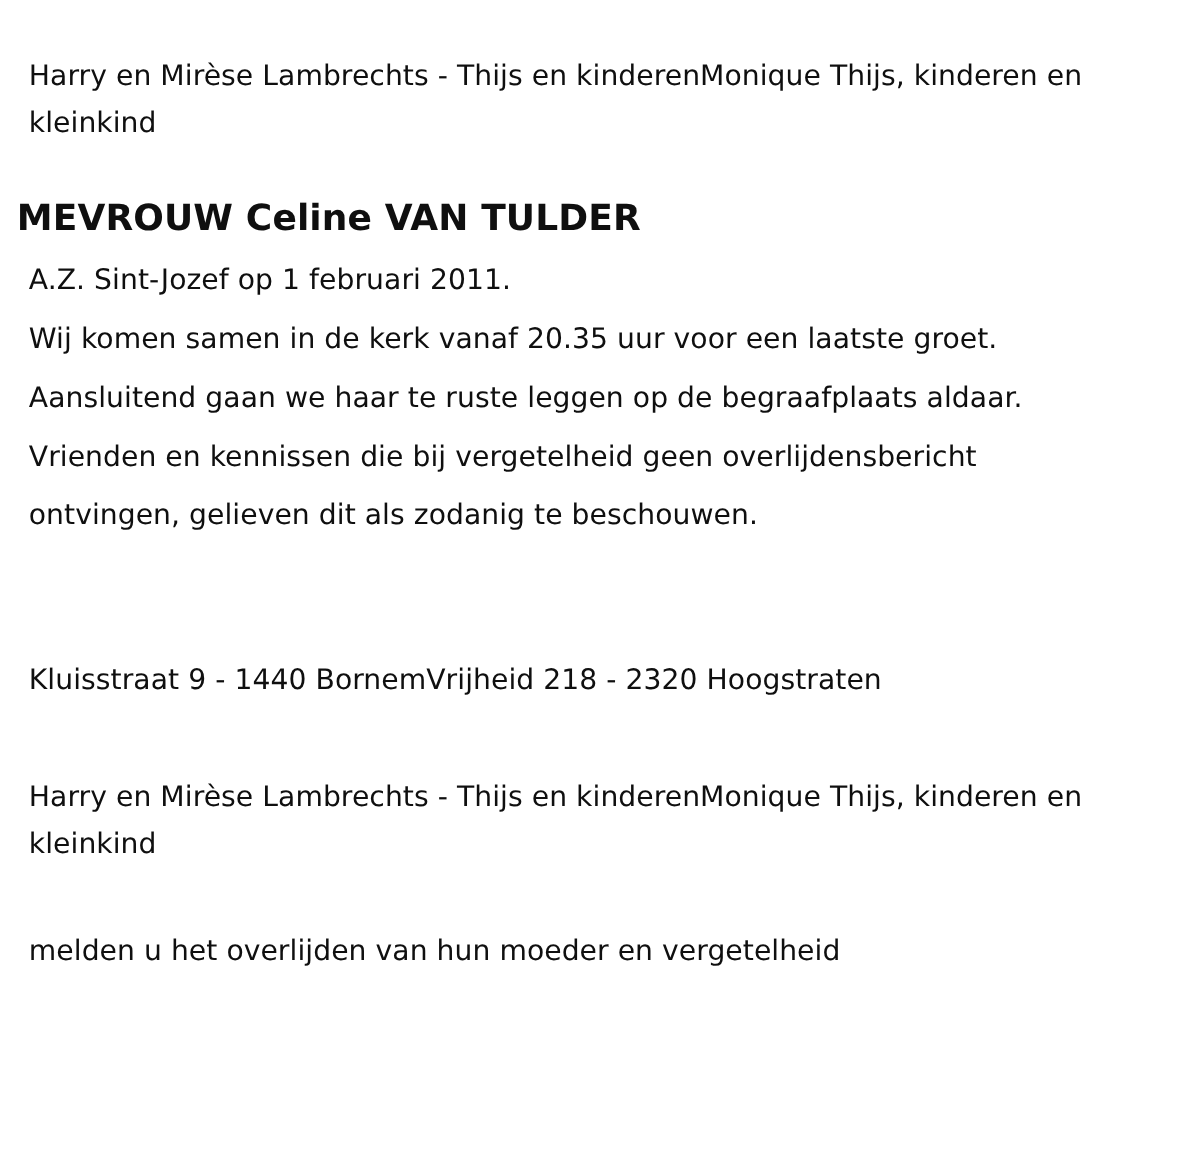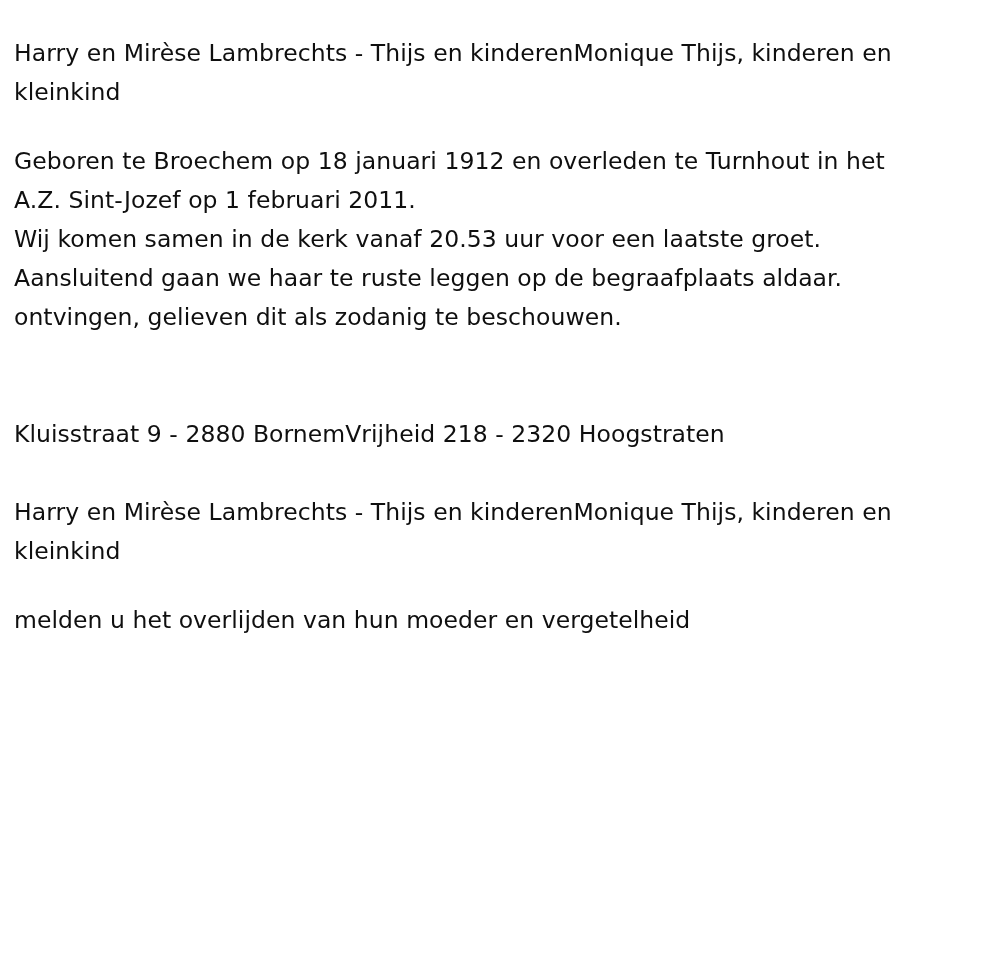--- a/index.html
+++ b/index.html
@@ -18,21 +18,21 @@
     box-sizing: border-box;
     width: 1000px;
     height: 980px;
     padding: 34px 14px 0 14px;
   }
   .para {
     font-size: 23.5px;
     line-height: 39px;
     font-weight: 400;
     letter-spacing: 0.05px;
-    margin: 0;
+    margin: 10px;
     white-space: pre-wrap;
   }
   .heading {
     font-size: 30px;
     line-height: 42px;
     font-weight: 700;
     margin: 0;
     letter-spacing: 0.1px;
   }
   .gap-med { height: 30px; }
@@ -40,34 +40,35 @@
 </style>
 </head>
 <body>
 
 <div class="page">
 
   <p class="para">Harry en Mirèse Lambrechts - Thijs en kinderenMonique Thijs, kinderen en kleinkind</p>
 
   <div class="gap-med"></div>
 
+  <h1 class="heading">MEVROUW Celine VAN TULDER</h1>
 
 
-  <p class="para">Geboren te Broechem op 18 januari 1912 en overleden te Turnhout in het</p>
   <p class="para">A.Z. Sint-Jozef op 1 februari 2011.</p>
-  <p class="para">Wij komen samen in de kerk vanaf 20.53 uur voor een laatste groet.</p>
+  <p class="para">Wij komen samen in de kerk vanaf 20.35 uur voor een laatste groet.</p>
   <p class="para">Aansluitend gaan we haar te ruste leggen op de begraafplaats aldaar.</p>
+  <p class="para">Vrienden en kennissen die bij vergetelheid geen overlijdensbericht</p>
   <p class="para">ontvingen, gelieven dit als zodanig te beschouwen.</p>
 
   <div class="gap-line"></div>
 
 
   <div class="gap-line"></div>
 
-  <p class="para">Kluisstraat 9 - 2880 BornemVrijheid 218 - 2320 Hoogstraten</p>
+  <p class="para">Kluisstraat 9 - 1440 BornemVrijheid 218 - 2320 Hoogstraten</p>
 
   <div class="gap-line"></div>
 
   <p class="para">Harry en Mirèse Lambrechts - Thijs en kinderenMonique Thijs, kinderen en kleinkind</p>
 
   <div class="gap-med"></div>
 
   <p class="para">melden u het overlijden van hun moeder en vergetelheid</p>
 
 </div>

